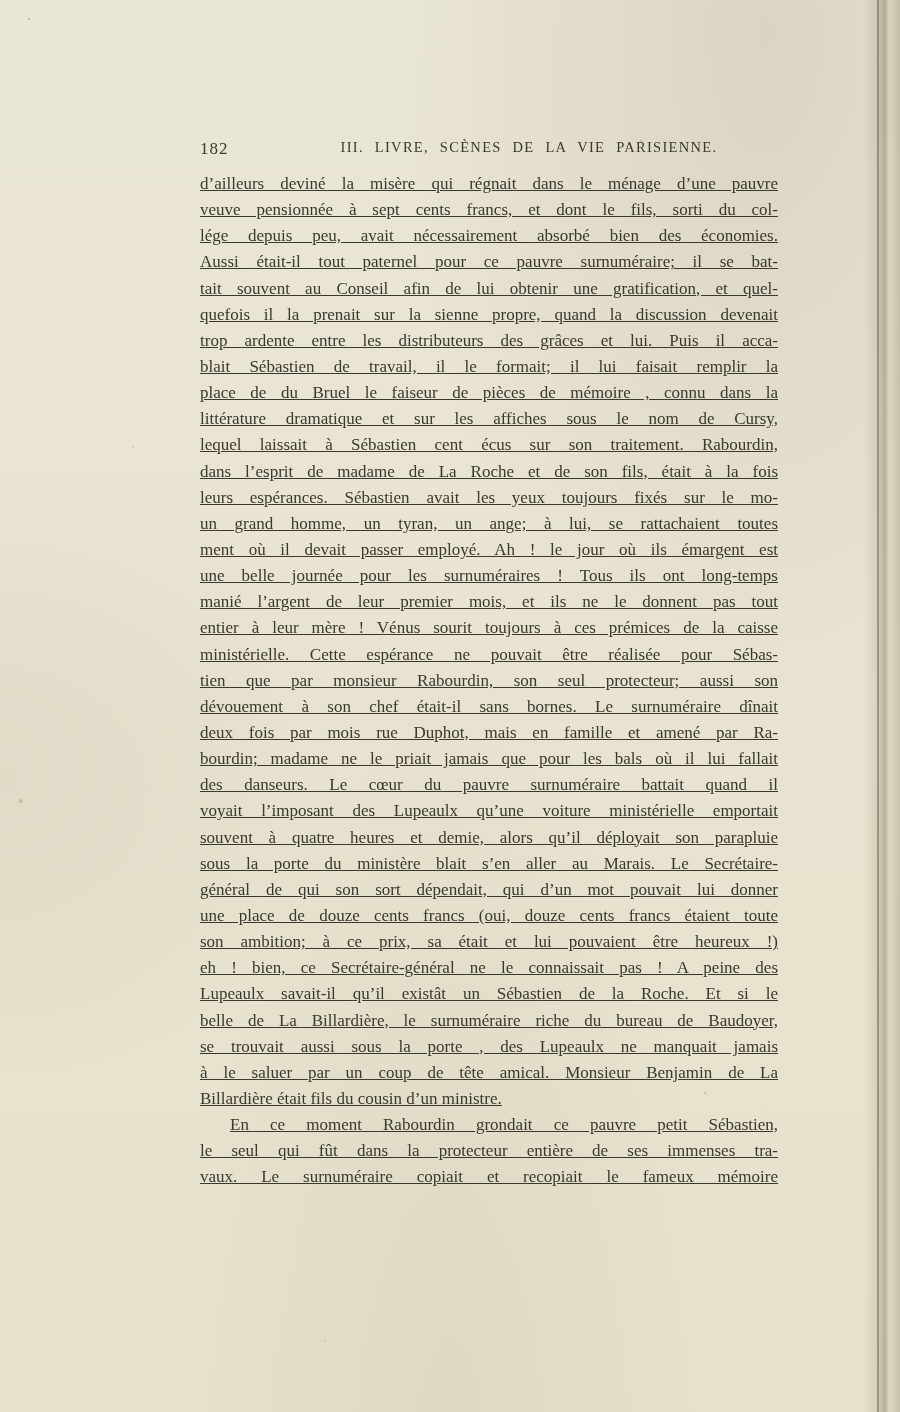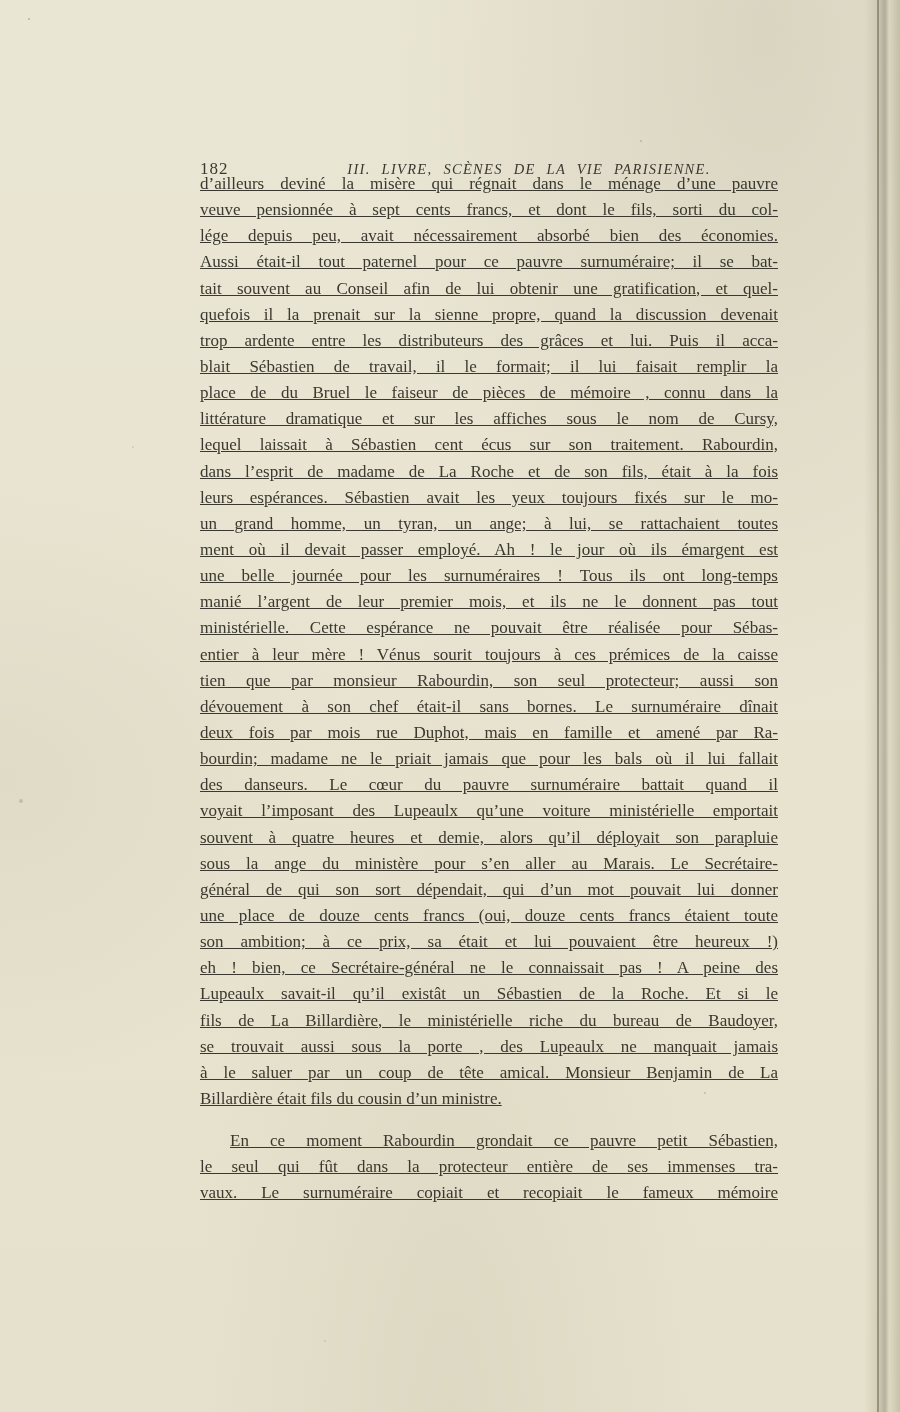--- a/index.html
+++ b/index.html
@@ -55,36 +55,34 @@
       104px 428px 0 rgba(90,80,60,0.18);
     pointer-events: none;
   }
 
   .header {
     position: absolute;
     top: 139px;
     left: 200px;
     width: 578px;
     display: flex;
-    align-items: center;
-    margin-top: 20px;
+    align-items: flex-start;
   }
   .page-number {
     width: 80px;
     font-size: 17px;
     letter-spacing: 1px;
   }
   .running-title {
     flex: 1;
     text-align: center;
     font-size: 14.5px;
     letter-spacing: 1.3px;
     word-spacing: 6px;
     white-space: nowrap;
-    font-style: italic;
   }
 
   .body-text {
     position: absolute;
     top: 171px;
     left: 200px;
     width: 578px;
     font-size: 17px;
     text-decoration: underline;
   }
@@ -93,21 +91,20 @@
     height: 26.15px;
     overflow: hidden;
     text-align: justify;
     text-align-last: justify;
   }
   .line.last {
     text-align-last: left;
   }
   .line.indent {
     text-indent: 30px;
-    margin-top: 16px;
   }
 </style>
 </head>
 <body>
 
 <div class="header">
   <span class="page-number">182</span>
   <span class="running-title">III. LIVRE, SCÈNES DE LA VIE PARISIENNE.</span>
 </div>
 
@@ -123,36 +120,36 @@
       <div class="line">blait Sébastien de travail, il le formait; il lui faisait remplir la</div>
       <div class="line">place de du Bruel le faiseur de pièces de mémoire , connu dans la</div>
       <div class="line">littérature dramatique et sur les affiches sous le nom de Cursy,</div>
       <div class="line">lequel laissait à Sébastien cent écus sur son traitement. Rabourdin,</div>
       <div class="line">dans l’esprit de madame de La Roche et de son fils, était à la fois</div>
       <div class="line">leurs espérances. Sébastien avait les yeux toujours fixés sur le mo-</div>
       <div class="line">un grand homme, un tyran, un ange; à lui, se rattachaient toutes</div>
       <div class="line">ment où il devait passer employé. Ah ! le jour où ils émargent est</div>
       <div class="line">une belle journée pour les surnuméraires ! Tous ils ont long-temps</div>
       <div class="line">manié l’argent de leur premier mois, et ils ne le donnent pas tout</div>
+      <div class="line">entier à leur mère ! Vénus sourit toujours à ces prémices de la caisse</div>
       <div class="line">ministérielle. Cette espérance ne pouvait être réalisée pour Sébas-</div>
-      <div class="line">entier à leur mère ! Vénus sourit toujours à ces prémices de la caisse</div>
       <div class="line">tien que par monsieur Rabourdin, son seul protecteur; aussi son</div>
       <div class="line">dévouement à son chef était-il sans bornes. Le surnuméraire dînait</div>
       <div class="line">deux fois par mois rue Duphot, mais en famille et amené par Ra-</div>
       <div class="line">bourdin; madame ne le priait jamais que pour les bals où il lui fallait</div>
       <div class="line">des danseurs. Le cœur du pauvre surnuméraire battait quand il</div>
       <div class="line">voyait l’imposant des Lupeaulx qu’une voiture ministérielle emportait</div>
       <div class="line">souvent à quatre heures et demie, alors qu’il déployait son parapluie</div>
-      <div class="line">sous la ange du ministère pour s’en aller au Marais. Le Secrétaire-</div>
+      <div class="line">sous la porte du ministère blait s’en aller au Marais. Le Secrétaire-</div>
       <div class="line">général de qui son sort dépendait, qui d’un mot pouvait lui donner</div>
       <div class="line">une place de douze cents francs (oui, douze cents francs étaient toute</div>
       <div class="line">son ambition; à ce prix, sa était et lui pouvaient être heureux !)</div>
       <div class="line">eh ! bien, ce Secrétaire-général ne le connaissait pas ! A peine des</div>
       <div class="line">Lupeaulx savait-il qu’il existât un Sébastien de la Roche. Et si le</div>
-      <div class="line">fils de La Billardière, le ministérielle riche du bureau de Baudoyer,</div>
+      <div class="line">belle de La Billardière, le surnuméraire riche du bureau de Baudoyer,</div>
       <div class="line">se trouvait aussi sous la porte , des Lupeaulx ne manquait jamais</div>
       <div class="line">à le saluer par un coup de tête amical. Monsieur Benjamin de La</div>
       <div class="line last">Billardière était fils du cousin d’un ministre.</div>
     </div>
     <div class="para">
       <div class="line indent">En ce moment Rabourdin grondait ce pauvre petit Sébastien,</div>
       <div class="line">le seul qui fût dans la protecteur entière de ses immenses tra-</div>
       <div class="line">vaux. Le surnuméraire copiait et recopiait le fameux mémoire</div>
     </div>
   </div>

